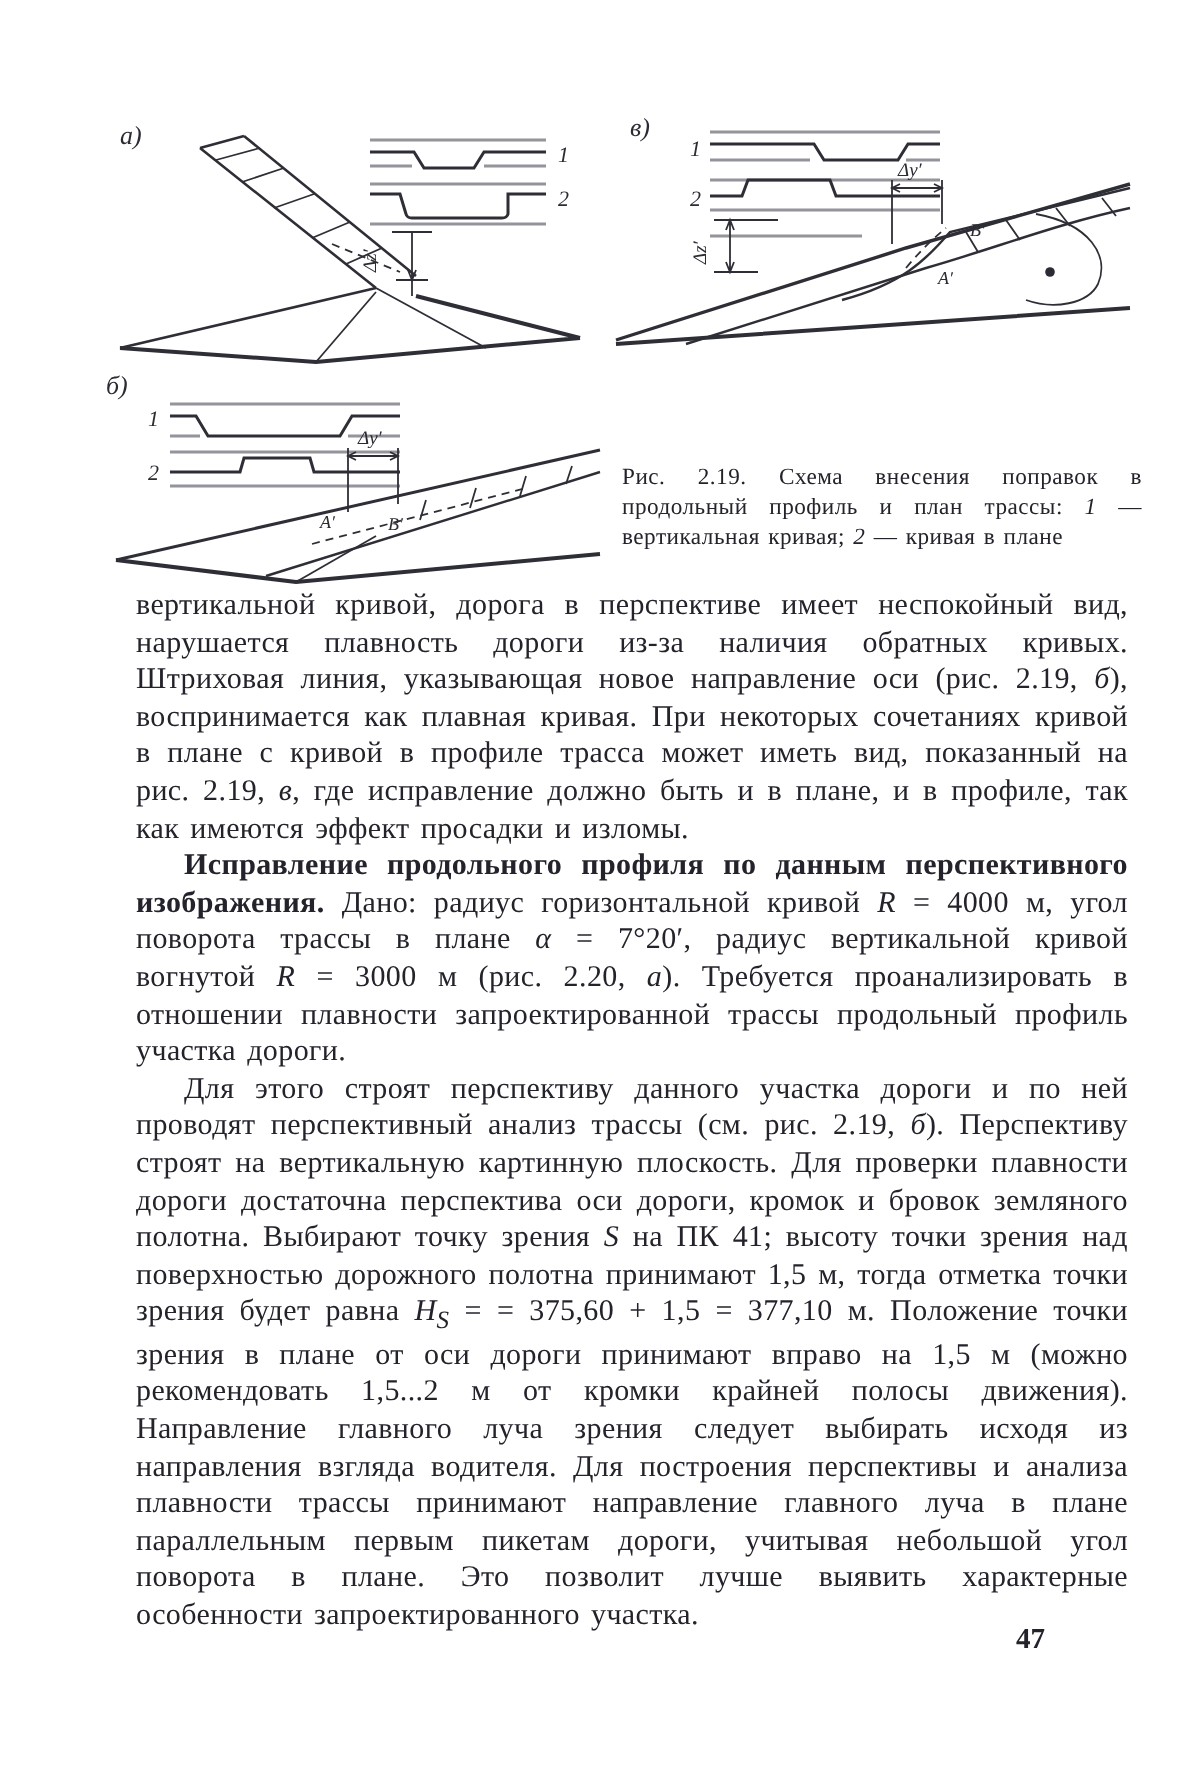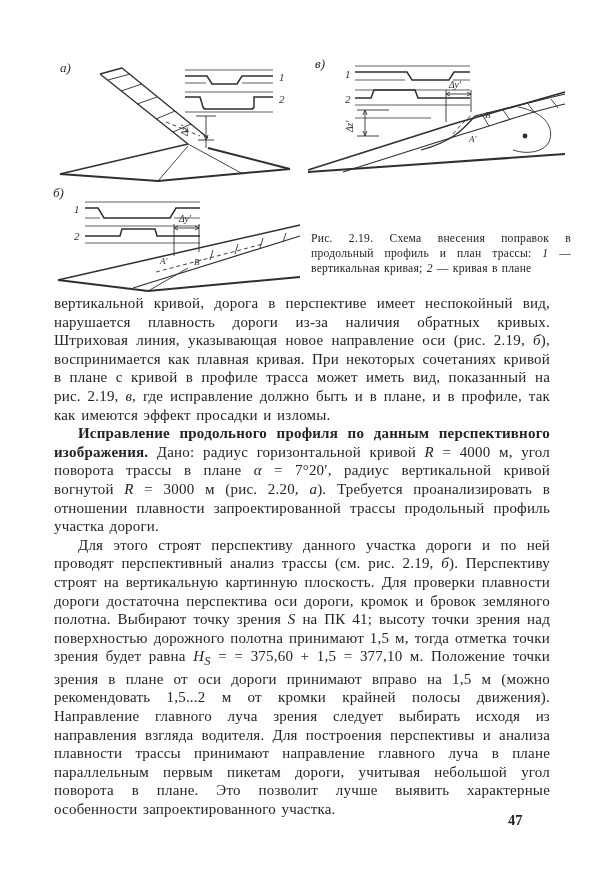--- a/index.html
+++ b/index.html
@@ -25,21 +25,21 @@
   .dash { stroke-dasharray:4 3; }
   .thin { stroke-width:0.9; }
   
   .caption {
     position:absolute; left:311px; top:208px; width:260px;
     font-size:11.6px; line-height:1.28; text-align:justify;
     letter-spacing:0.25px; word-spacing:1px;margin-top:24px;
   }
   
   .body-text {
-    position:absolute; left:54px; top:294px; width:496px;
+    position:absolute; left:68px; top:294px; width:496px;
     font-size:15px; line-height:1.24; text-align:justify;
     letter-spacing:0.2px; word-spacing:1.6px;
   }
   .body-text p { margin:0; }
   .body-text p.indent { text-indent:24px; }
   
   .page-number {
     position:absolute; left:508px; top:812px; width:40px;
     font-size:14.5px; font-weight:700;
   }

